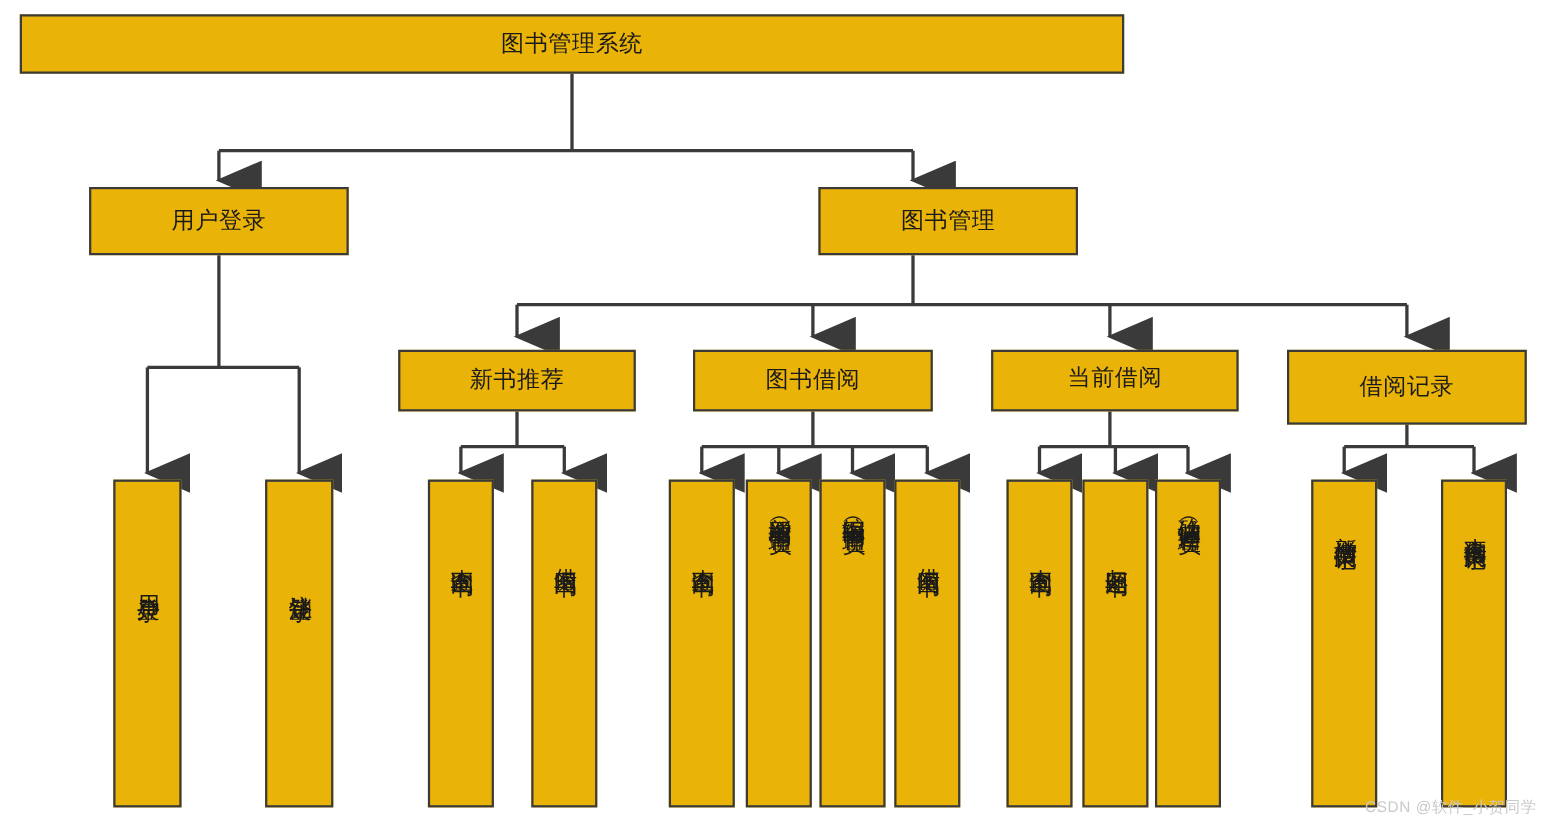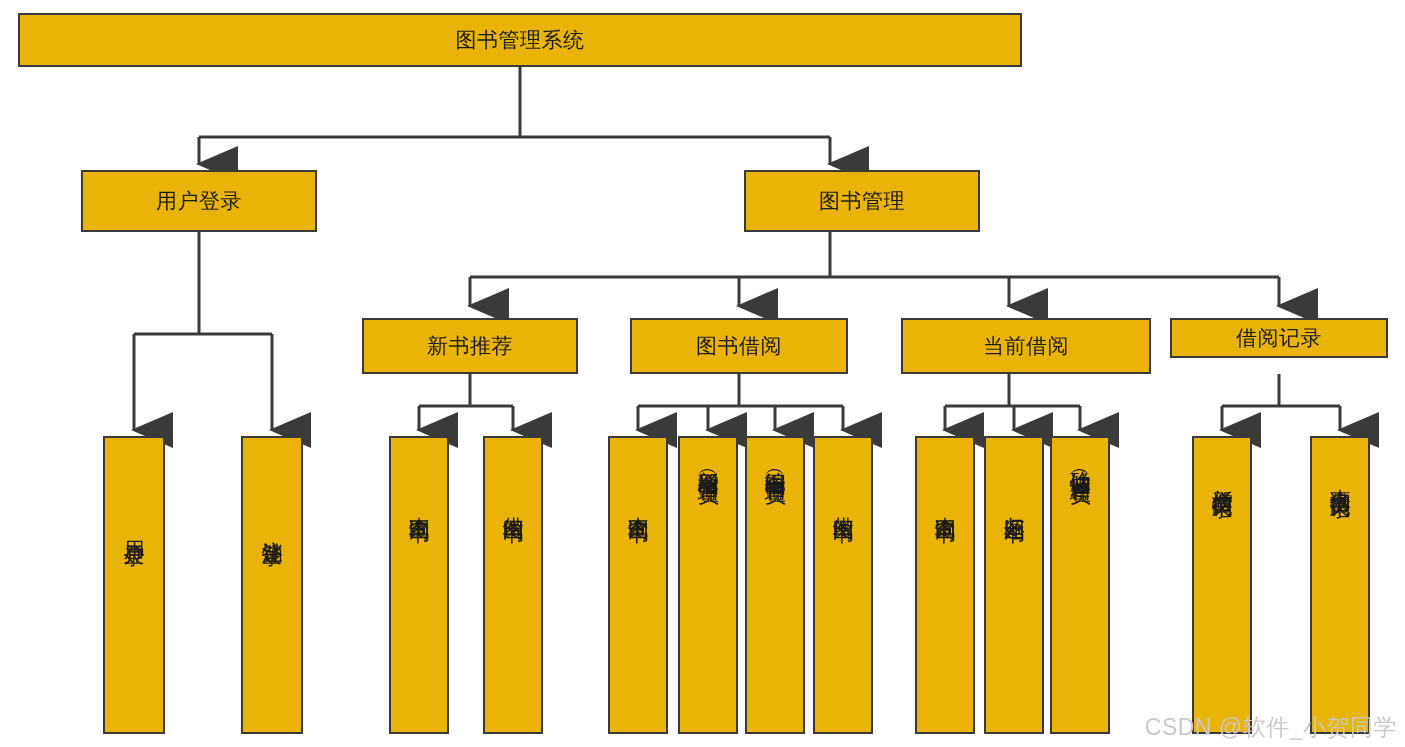--- a/index.html
+++ b/index.html
@@ -71,21 +71,21 @@
   .leaf-node.mid-sm .lbl {
     margin-top: 56px;
   }
   .leaf-node.mid-xs .lbl {
     margin-top: 28px;
   }
   .watermark {
     position: absolute;
     right: 8px;
     bottom: 4px;
-    font-size: 23px;
+    font-size: 14px;
     color: #c9c9c9;
     white-space: nowrap;
     letter-spacing: 0.5px;
   }
 </style>
 </head>
 <body>
 
 <div id="canvas">
 
@@ -151,24 +151,24 @@
   <div class="node h-node" style="left:712px; top:170px; width:236px; height:62px;margin-left:32px;">
     <span class="lbl">图书管理</span>
   </div>
 
   <div class="node h-node" style="left:630px; top:318px; width:218px; height:56px;">
     <span class="lbl">图书借阅</span>
   </div>
   <div class="node h-node" style="left:362px; top:318px; width:216px; height:56px;">
     <span class="lbl">新书推荐</span>
   </div>
-  <div class="node h-node" style="left:901px; top:318px; width:250px; height:56px;">
+  <div class="node h-node" style="left:901px; top:318px; width:225px; height:56px;font-family:Liberation Mono, monospace;">
     <span class="lbl">当前借阅</span>
   </div>
-  <div class="node h-node" style="left:1170px; top:318px; width:218px; height:40px;">
+  <div class="node h-node" style="left:1170px; top:318px; width:218px; height:68px;">
     <span class="lbl">借阅记录</span>
   </div>
 
   <div class="node leaf-node mid" style="left:103px; top:436px; width:62px; height:298px;">
     <span class="lbl">用户登录</span>
   </div>
   <div class="node leaf-node mid" style="left:241px; top:436px; width:62px; height:298px;">
     <span class="lbl">注销登录</span>
   </div>
 

